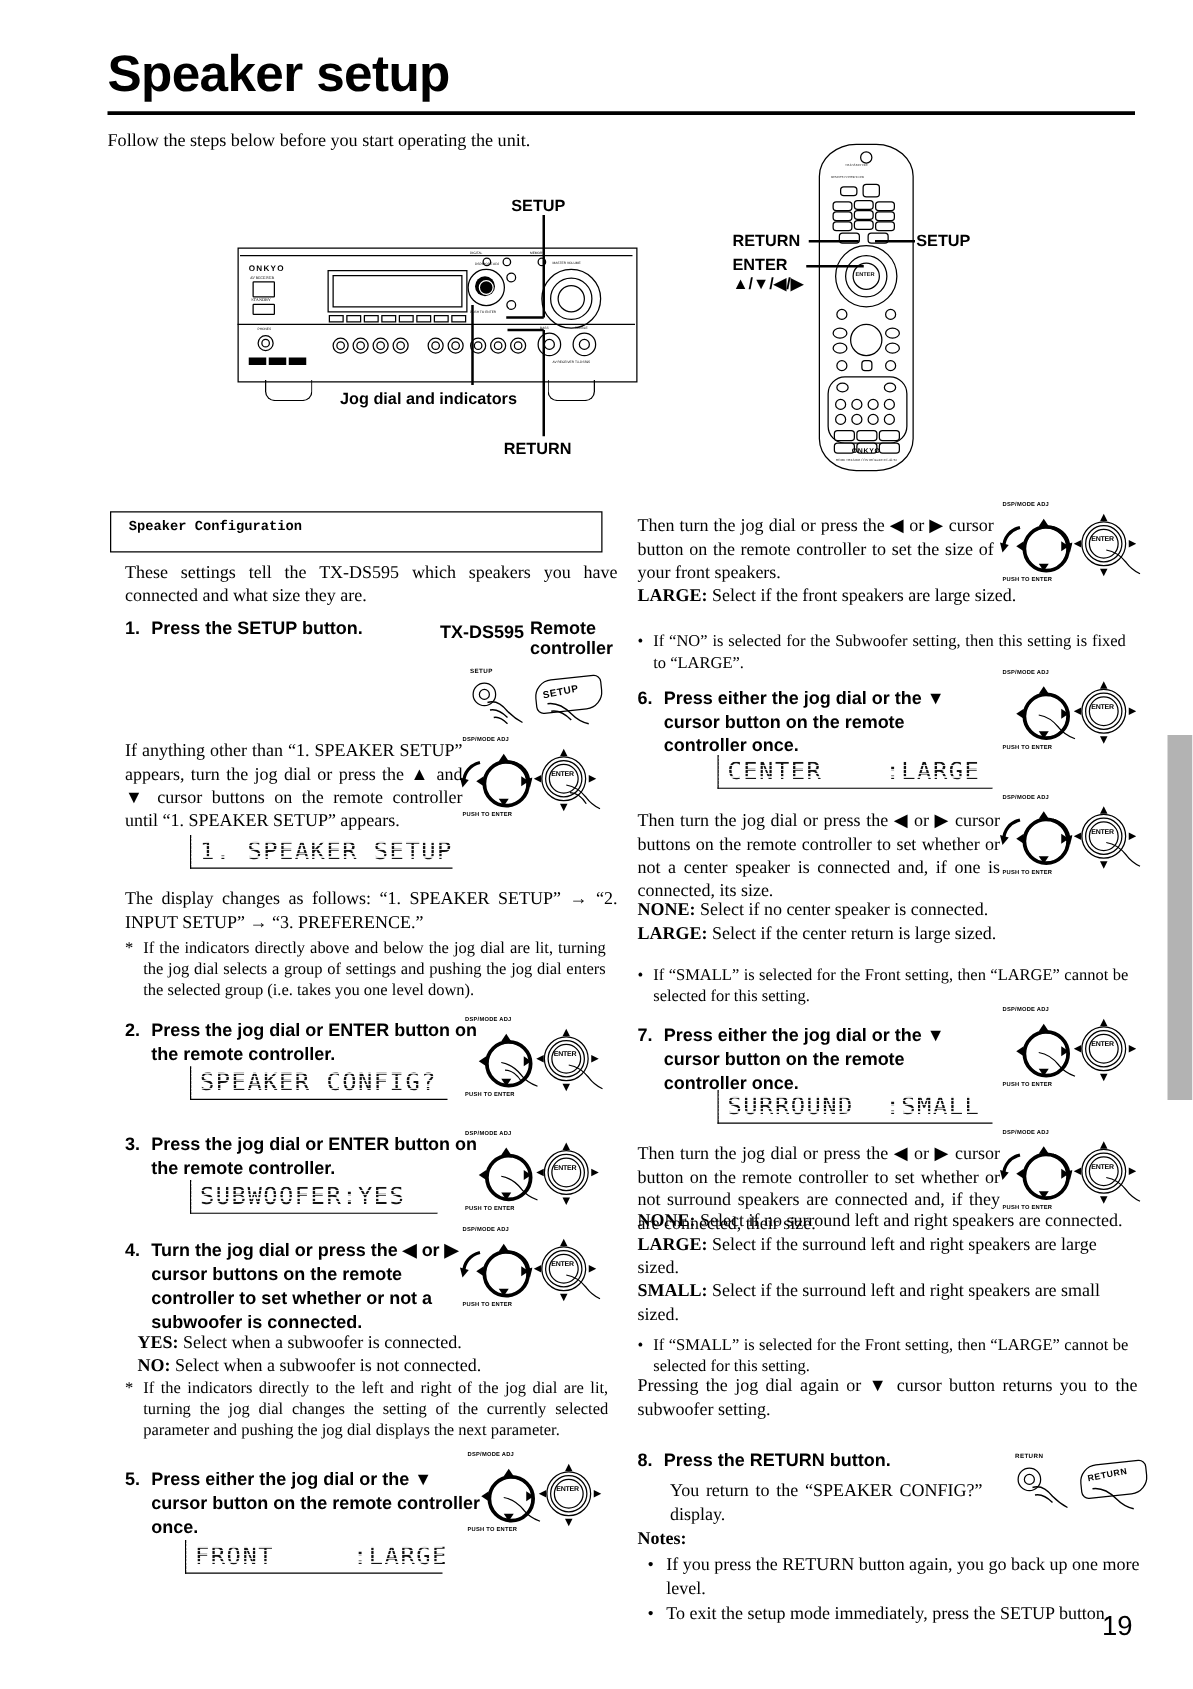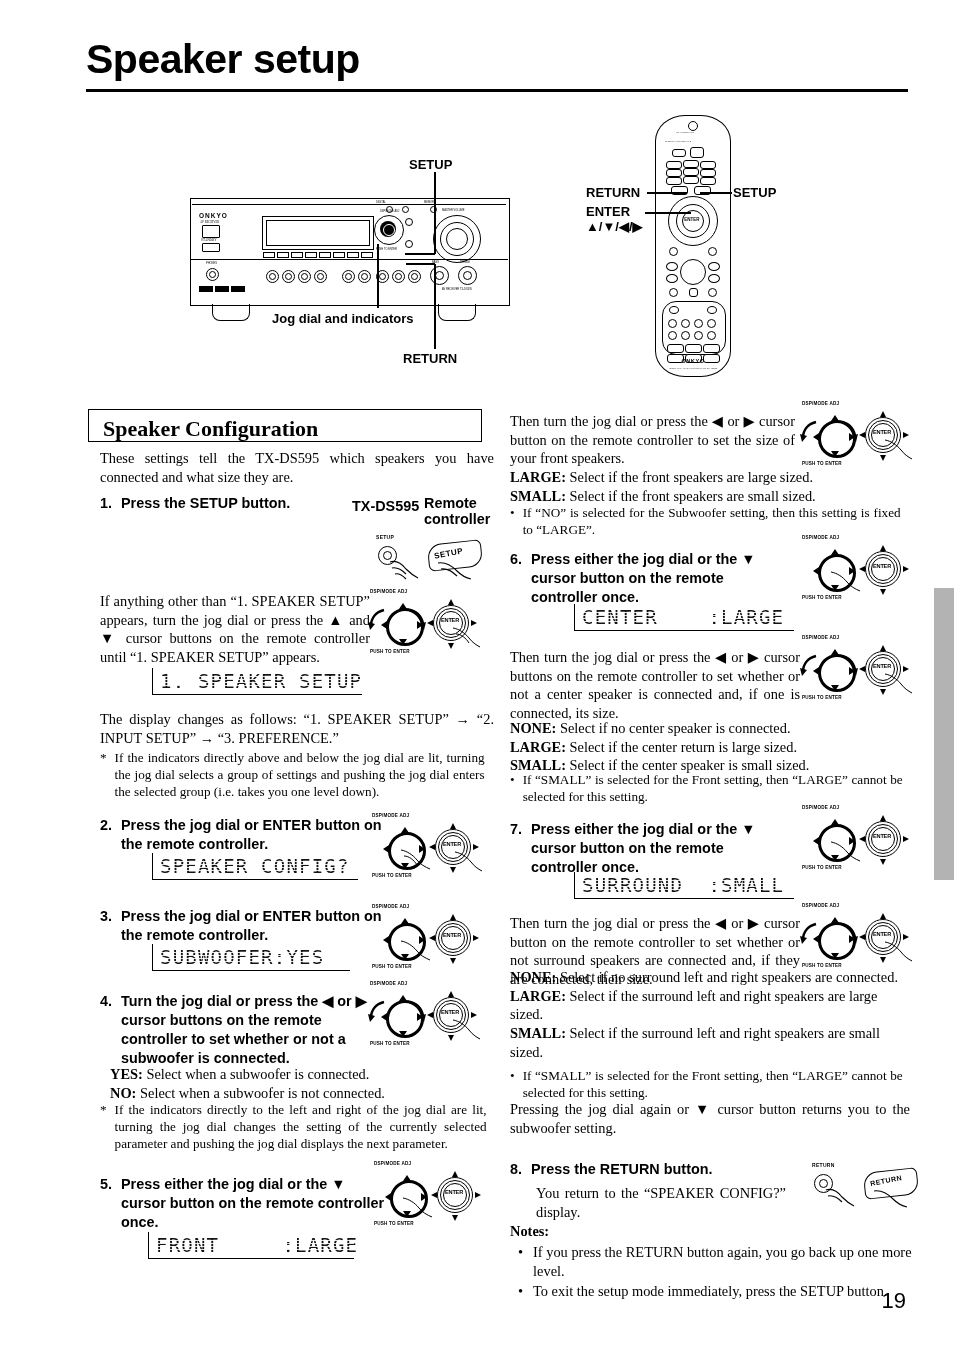--- a/index.html
+++ b/index.html
@@ -22,21 +22,21 @@
   .b{font-weight:bold;}
   .para{font-size:14.4px;line-height:1.30;text-align:justify;}
   .para-l{font-size:14.4px;line-height:1.30;}
   .step-h{font-family:"Liberation Sans",sans-serif;font-weight:bold;font-size:14.4px;line-height:1.33;}
   .note-star{font-size:13.2px;line-height:1.28;text-align:justify;}
 
   .callout-lbl{font-family:"Liberation Sans",sans-serif;font-weight:bold;font-size:13px;}
 
   
   .sec-box{position:absolute;left:88px;top:409px;width:392px;height:31px;border:1.3px solid #000;}
-  .sec-box span{position:absolute;left:14px;top:6px;font-family:Liberation Serif, serif;font-weight:bold;font-size:22px;}
+  .sec-box span{position:absolute;left:14px;top:6px;font-family:Liberation Mono, monospace;font-weight:bold;font-size:11px;}
 
   
   .lcd{position:relative;height:26px;border-bottom:1.6px solid #000;border-left:1.6px solid #000;display:flex;align-items:center;}
   .lcd .lcdtxt{font-family:"DejaVu Sans Mono",monospace;font-size:19px;letter-spacing:1.2px;color:#000;
     padding-left:7px;white-space:pre;
     -webkit-text-stroke:0px;
     background:repeating-linear-gradient(0deg,transparent 0 1px,#fff 1px 2px);
     -webkit-background-clip:text;background-clip:text;
     opacity:.92;}
   .lcd::after{content:"";position:absolute;left:0;right:0;top:0;bottom:0;pointer-events:none;
@@ -121,20 +121,21 @@
 
   .hand{position:absolute;}
 </style>
 </head>
 <body>
 
 <div class="page">
 
   <div class="title">Speaker setup</div>
   <div class="title-rule"></div>
+  <div class="intro">Follow the steps below before you start operating the unit.</div>
 
   <div class="side-tab"></div>
 
   <div class="pageno sans">19</div>
 
   <div class="recv">
     <div class="body"></div>
     <div class="topline"></div>
     <div class="midline"></div>
     <div class="onkyo">ONKYO</div>
@@ -553,23 +554,20 @@
         <div class="ar a-rt"></div>
     </div>
     <svg class="hand" style="left:84px;top:30px" width="30" height="24" viewBox="0 0 30 24">
       <path d="M1 2 C7 3, 13 7, 17 12 C20 16, 24 19, 28 21" fill="none" stroke="#000" stroke-width="1"></path>
     </svg>
   </div>
   <div class="colR" style="top:468px;">
     <div class="para-l">
       <span class="b">LARGE:</span><span> Select if the front speakers are large sized.</span>
     </div>
-    <div class="para-l">
-      <span class="b">SMALL:</span><span> Select if the front speakers are small sized.</span>
-    </div>
   </div>
   <div class="colR" style="top:505px;display:flex;gap:8px;">
     <div class="note-star">•</div>
     <div class="note-star" style="width:378px">If “NO” is selected for the Subwoofer setting, then this setting is fixed to “LARGE”.</div>
   </div>
 
   <div class="colR" style="top:550px;display:flex;gap:9px;">
     <div class="step-h">6.</div>
     <div class="step-h" style="width:230px">Press either the jog dial or the ▼ cursor button on the remote controller once.</div>
   </div>
@@ -635,23 +633,20 @@
     <svg class="hand" style="left:84px;top:30px" width="30" height="24" viewBox="0 0 30 24">
       <path d="M1 2 C7 3, 13 7, 17 12 C20 16, 24 19, 28 21" fill="none" stroke="#000" stroke-width="1"></path>
     </svg>
   </div>
   <div class="colR" style="top:719px;">
     <div class="para-l">
       <span class="b">NONE:</span><span> Select if no center speaker is connected.</span>
     </div>
     <div class="para-l">
       <span class="b">LARGE:</span><span> Select if the center return is large sized.</span>
-    </div>
-    <div class="para-l">
-      <span class="b">SMALL:</span><span> Select if the center speaker is small sized.</span>
     </div>
   </div>
   <div class="colR" style="top:772px;display:flex;gap:8px;">
     <div class="note-star">•</div>
     <div class="note-star" style="width:380px">If “SMALL” is selected for the Front setting, then “LARGE” cannot be selected for this setting.</div>
   </div>
 
   <div class="colR" style="top:820px;display:flex;gap:9px;">
     <div class="step-h">7.</div>
     <div class="step-h" style="width:230px">Press either the jog dial or the ▼ cursor button on the remote controller once.</div>

